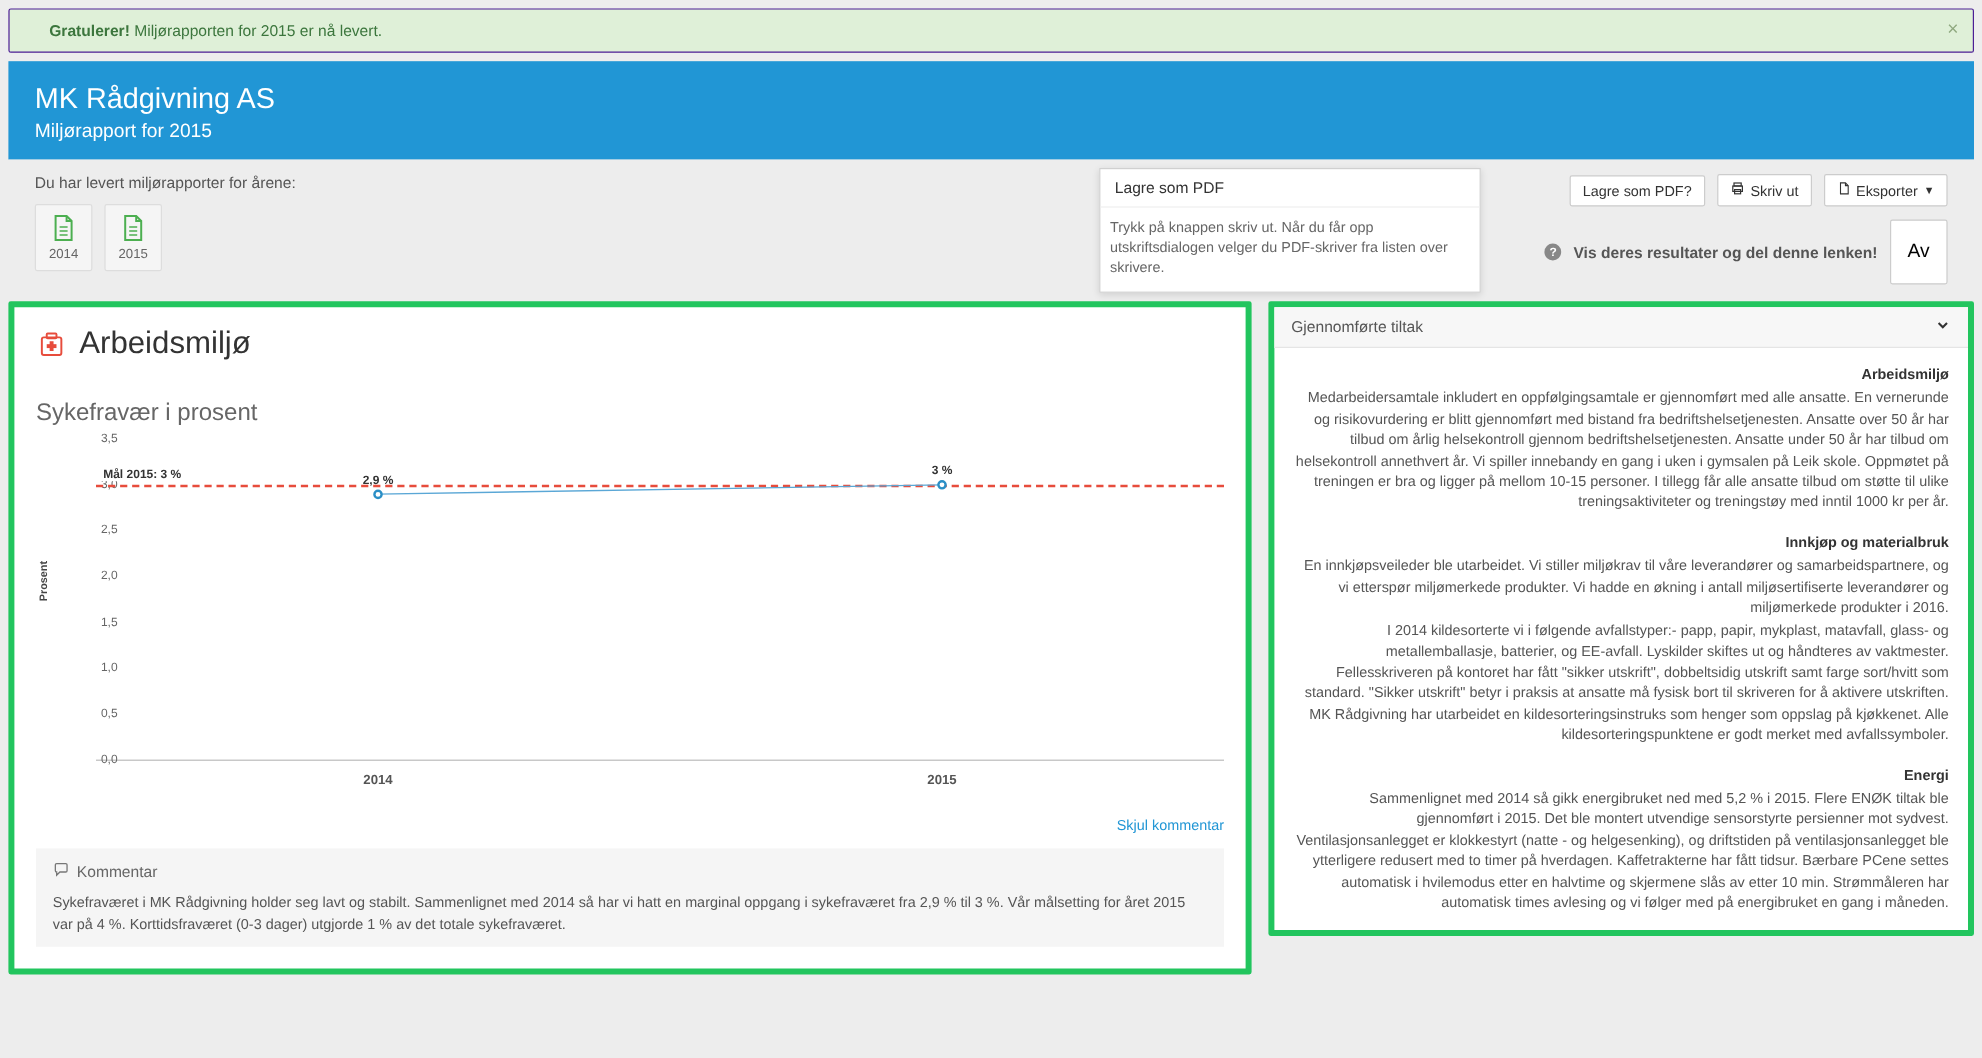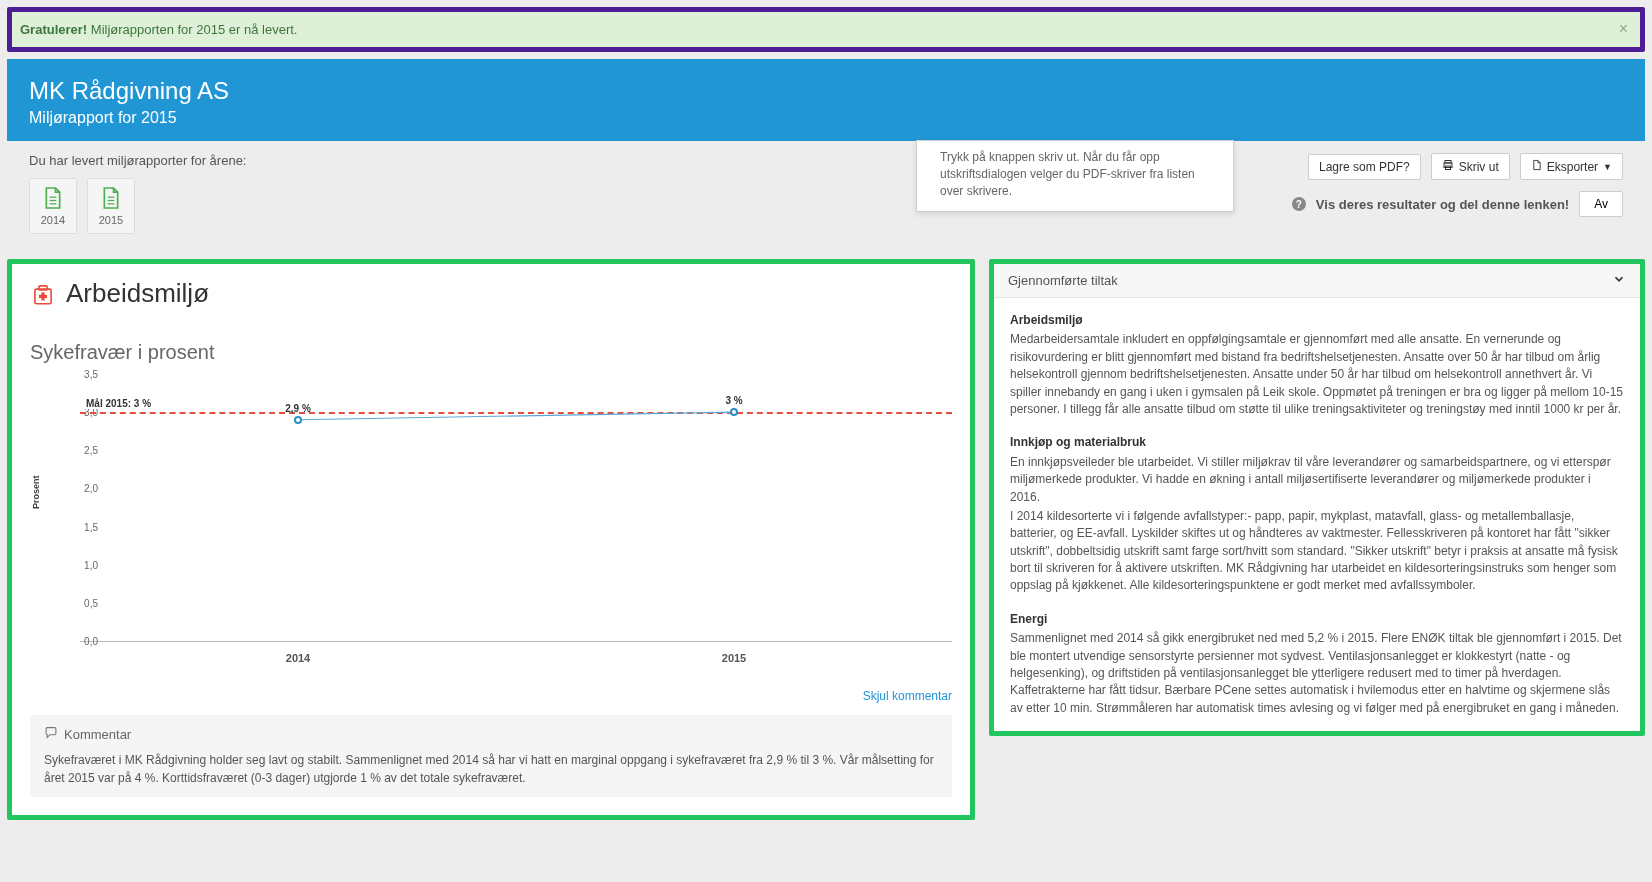--- a/index.html
+++ b/index.html
@@ -1,20 +1,20 @@
 <!DOCTYPE html>
 <html><head>
 <meta charset="utf-8">
 <style>
   * { box-sizing: border-box; margin: 0; padding: 0; }
   body { font-family: "Segoe UI", Arial, sans-serif; background: #ededed; color: #333; font-size: 13px; }
   
   .alert-success {
-    background: #dff0d8; border: 5px solid #4c1d95; color: #3c763d;
-    padding: 10px 8px; margin: 7px; position: relative; border-radius: 2px;
+    background: #dff0d8; border: 1px solid #4c1d95; color: #3c763d;
+    padding: 10px 33px; margin: 7px; position: relative; border-radius: 2px;
   }
   .alert-success .close-icon { position: absolute; right: 12px; top: 8px; color: #8fa87f; cursor: pointer; font-size: 16px; }
   
   .header {
     background: #2196d5; color: #fff; padding: 18px 22px 14px; margin: 0 7px;
   }
   .header h1 { font-weight: 300; font-size: 24px; margin-bottom: 4px; }
   .header .subtitle { font-weight: 300; font-size: 16px; }
   
   .years-bar {
@@ -36,33 +36,33 @@
     background: #fff; border: 1px solid #ccc; padding: 5px 10px; font-size: 12px;
     cursor: pointer; display: inline-flex; align-items: center; gap: 5px; color: #333; border-radius: 2px;
   }
   .btn .caret { font-size: 9px; }
   
   .share-bar {
     position: absolute; right: 22px; top: 50px; display: flex; align-items: center; gap: 10px;
   }
   .share-bar .info-icon { width: 14px; height: 14px; background: #888; color: #fff; border-radius: 50%; display: inline-flex; align-items: center; justify-content: center; font-size: 10px; font-weight: bold; }
   .share-bar .share-text { font-weight: 600; color: #555; }
-  .share-bar .av-btn { background: #fff; border: 1px solid #ccc; padding: 5px 14px; cursor: pointer; border-radius: 2px; font-size: 12px; }
+  .share-bar .av-btn { background: #fff; border: 1px solid #ccc; padding: 17px 14px; cursor: pointer; border-radius: 2px; font-size: 16px; }
   
   .tooltip-pop {
     position: absolute; left: 916px; top: 140px; width: 318px;
     background: #fff; border: 1px solid #d0d0d0; box-shadow: 0 2px 6px rgba(0,0,0,0.12);
     z-index: 10;
   }
   .tooltip-pop .tip-title { padding: 8px 12px; border-bottom: 1px solid #eee; font-size: 13px; color: #333; }
-  .tooltip-pop .tip-body { padding: 8px 23px 12px; font-size: 12px; color: #666; line-height: 1.4; }
+  .tooltip-pop .tip-body { padding: 8px 8px 12px; font-size: 12px; color: #666; line-height: 1.4; }
   
   .columns { display: flex; gap: 14px; padding: 7px; }
   .col-left { flex: 1; }
-  .col-right { width: 656px; }
+  .col-right { width: 588px; text-align: right; }
   
   .panel {
     background: #ffffff; border: 5px solid #22c55e; border-radius: 2px;
   }
   .panel-header {
     padding: 14px 18px 8px; display: flex; align-items: center; gap: 10px;
   }
   .panel-header .panel-icon {
     width: 26px; height: 26px; display: inline-flex; align-items: center; justify-content: center;
   }
@@ -185,20 +185,21 @@
   </div>
 
   <div class="share-bar">
     <span class="info-icon">?</span>
     <span class="share-text">Vis deres resultater og del denne lenken!</span>
     <button class="av-btn">Av</button>
   </div>
 </div>
 
 <div class="tooltip-pop">
+  <div class="tip-title">Lagre som PDF</div>
   <div class="tip-body">Trykk på knappen skriv ut. Når du får opp utskriftsdialogen velger du PDF-skriver fra listen over skrivere.</div>
 </div>
 
 <div class="columns">
   <div class="col-left">
     <div class="panel">
       <div class="panel-header">
         <span class="panel-icon">
           <svg width="26" height="26" viewBox="0 0 32 32">
               <rect x="6" y="10" width="20" height="18" rx="2" fill="none" stroke="#e74c3c" stroke-width="2"></rect>

